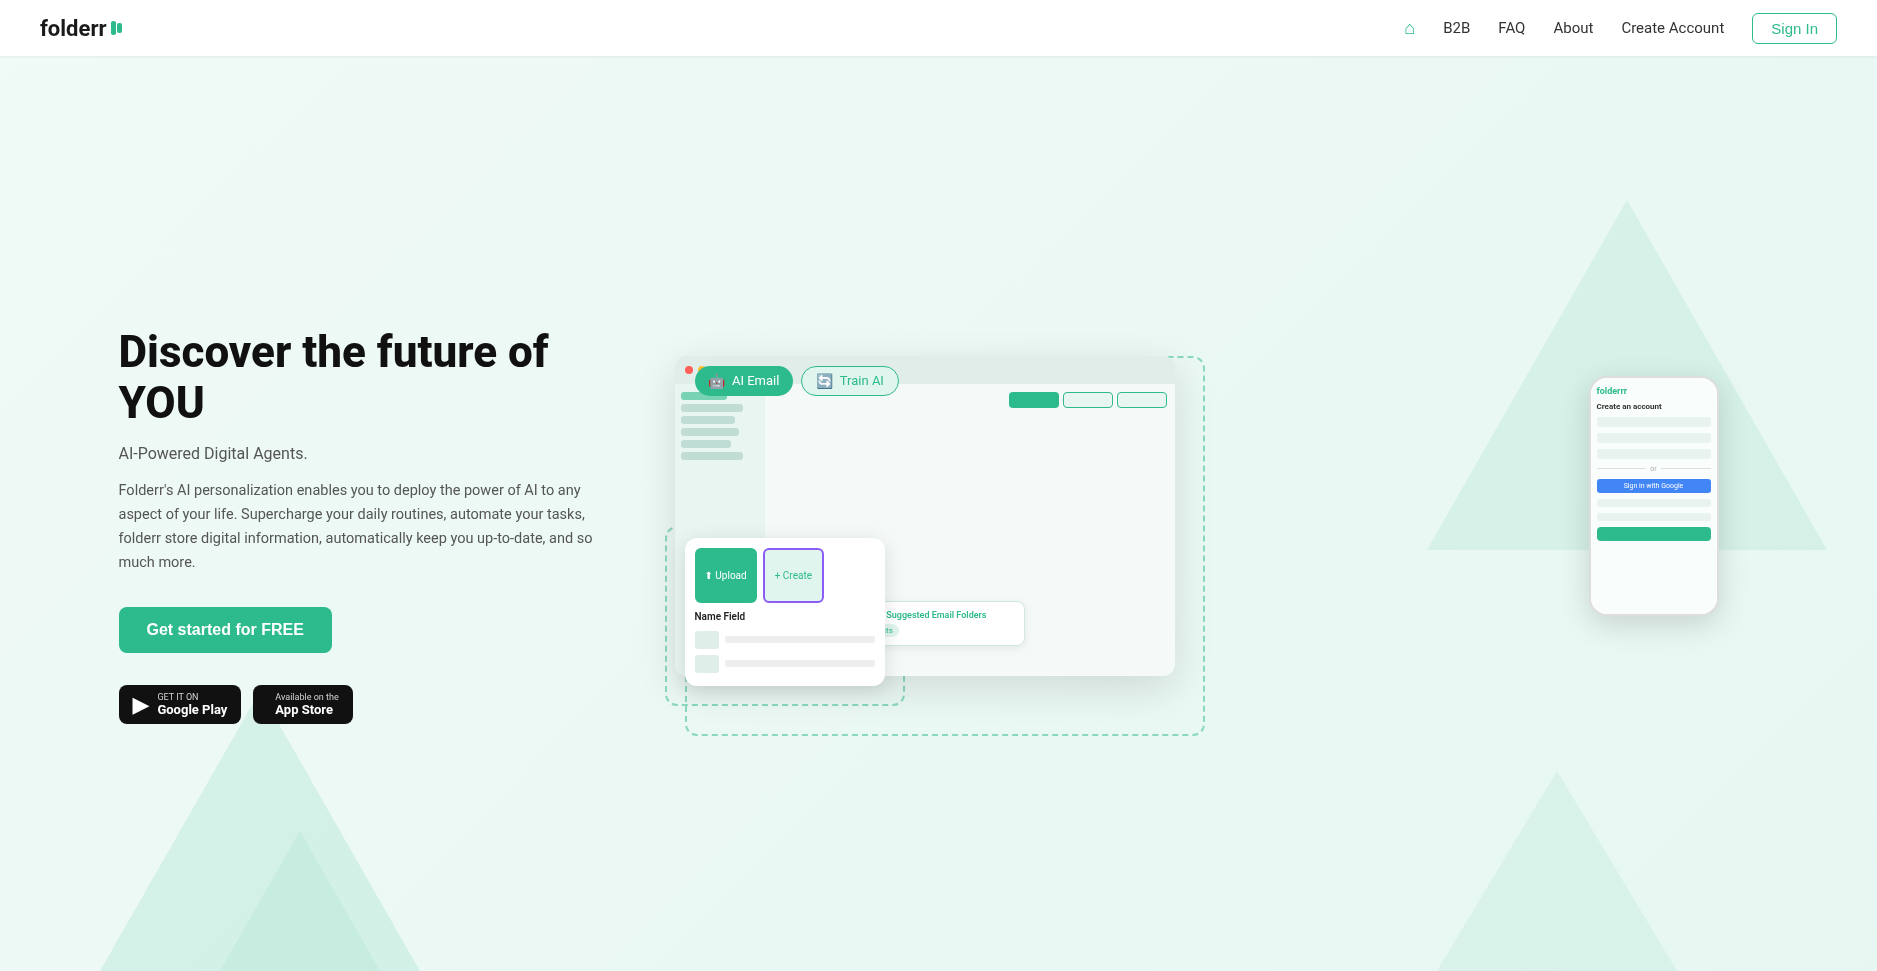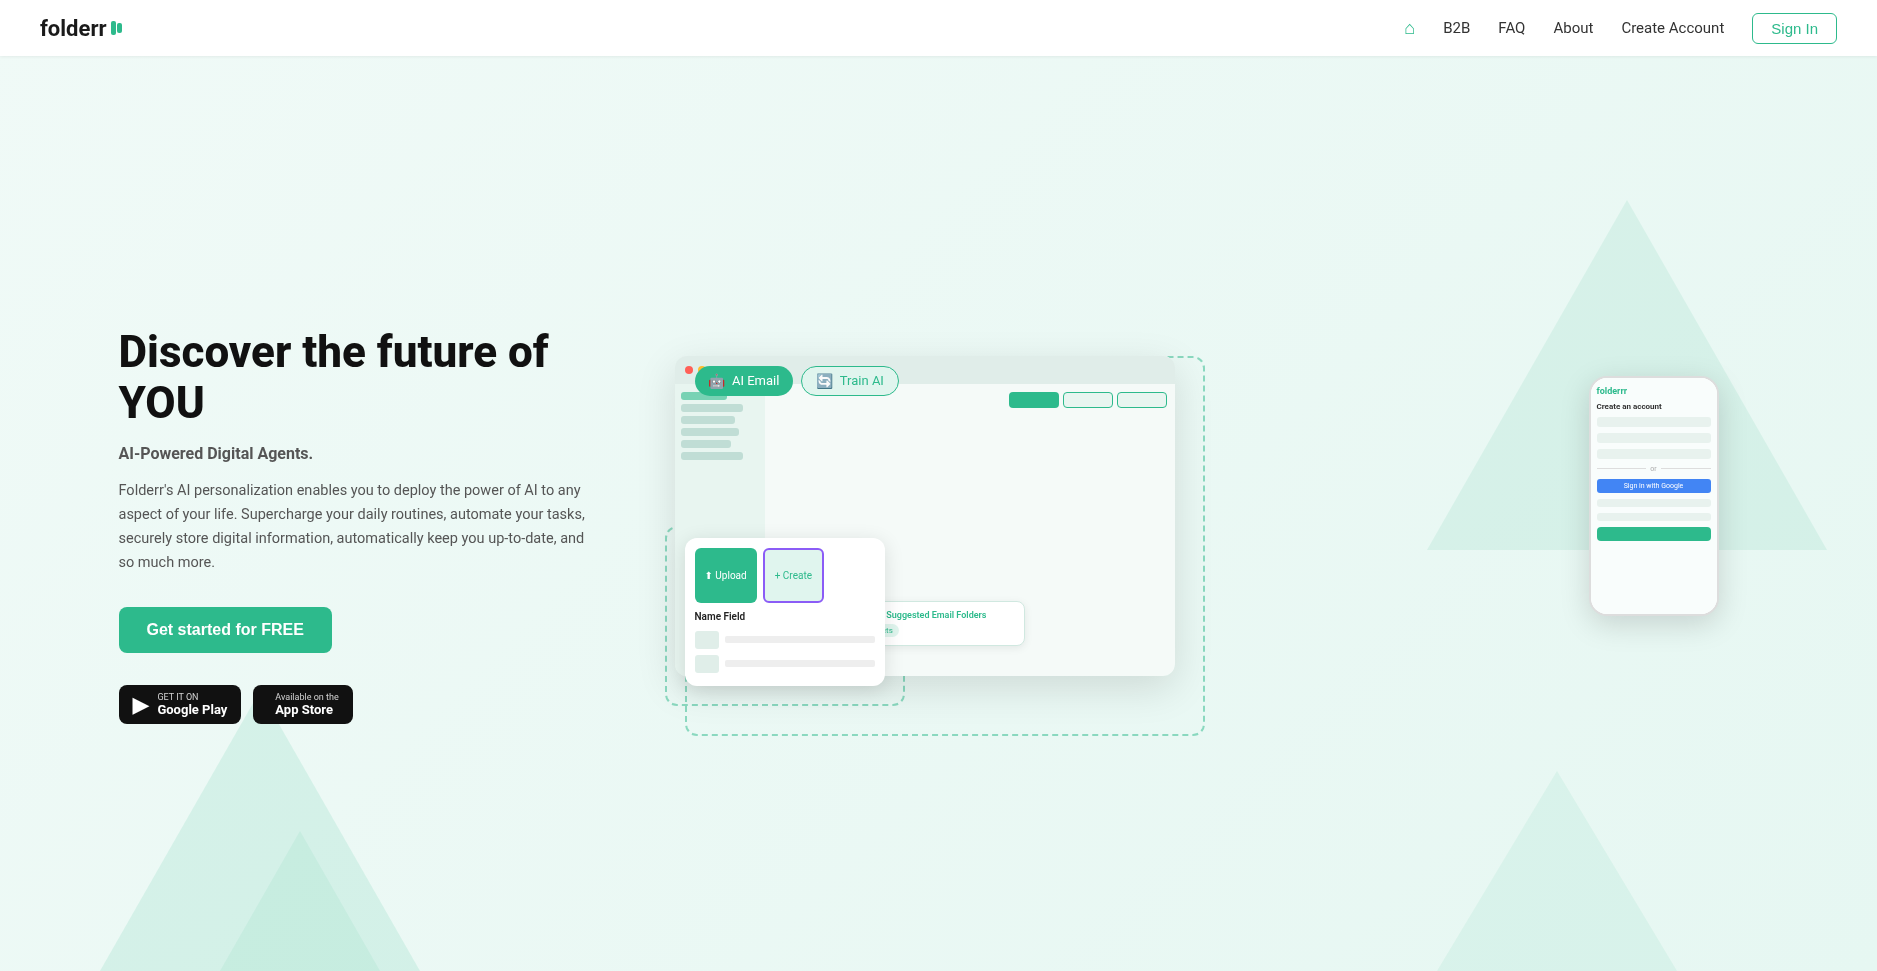--- a/index.html
+++ b/index.html
@@ -134,21 +134,21 @@
       font-size: 44px;
       font-weight: 800;
       line-height: 1.15;
       color: #111;
       margin-bottom: 16px;
     }
     .hero-subtitle {
       font-size: 16px;
       color: #555;
       margin-bottom: 16px;
-      font-weight: 700;
+      font-weight: 400;
     }
     .hero-desc {
       font-size: 14.5px;
       color: #555;
       line-height: 1.65;
       margin-bottom: 32px;
     }
     .hero-cta {
       background: #2dba8c;
       color: #fff;
@@ -410,21 +410,21 @@
   <div class="tri tri-1"></div>
   <div class="tri tri-2"></div>
   <div class="tri tri-3"></div>
   <div class="tri tri-4"></div>
 
   <div class="hero-content">
 
     <div class="hero-left">
       <h1 class="hero-title">Discover the future of YOU</h1>
       <p class="hero-subtitle">AI-Powered Digital Agents.</p>
-      <p class="hero-desc">Folderr's AI personalization enables you to deploy the power of AI to any aspect of your life. Supercharge your daily routines, automate your tasks, securely store digital information, automatically keep you up-to-date, and so much more.</p>
+      <p class="hero-desc">Folderr's AI personalization enables you to deploy the power of AI to any aspect of your life. Supercharge your daily routines, automate your tasks, folderr store digital information, automatically keep you up-to-date, and so much more.</p>
       <button class="hero-cta">Get started for FREE</button>
       <div class="store-badges">
         <div class="store-badge">
           <span class="store-badge-icon">▶</span>
           <div class="store-badge-text">
             <span class="store-badge-small">GET IT ON</span>
             <span class="store-badge-name">Google Play</span>
           </div>
         </div>
         <div class="store-badge">

